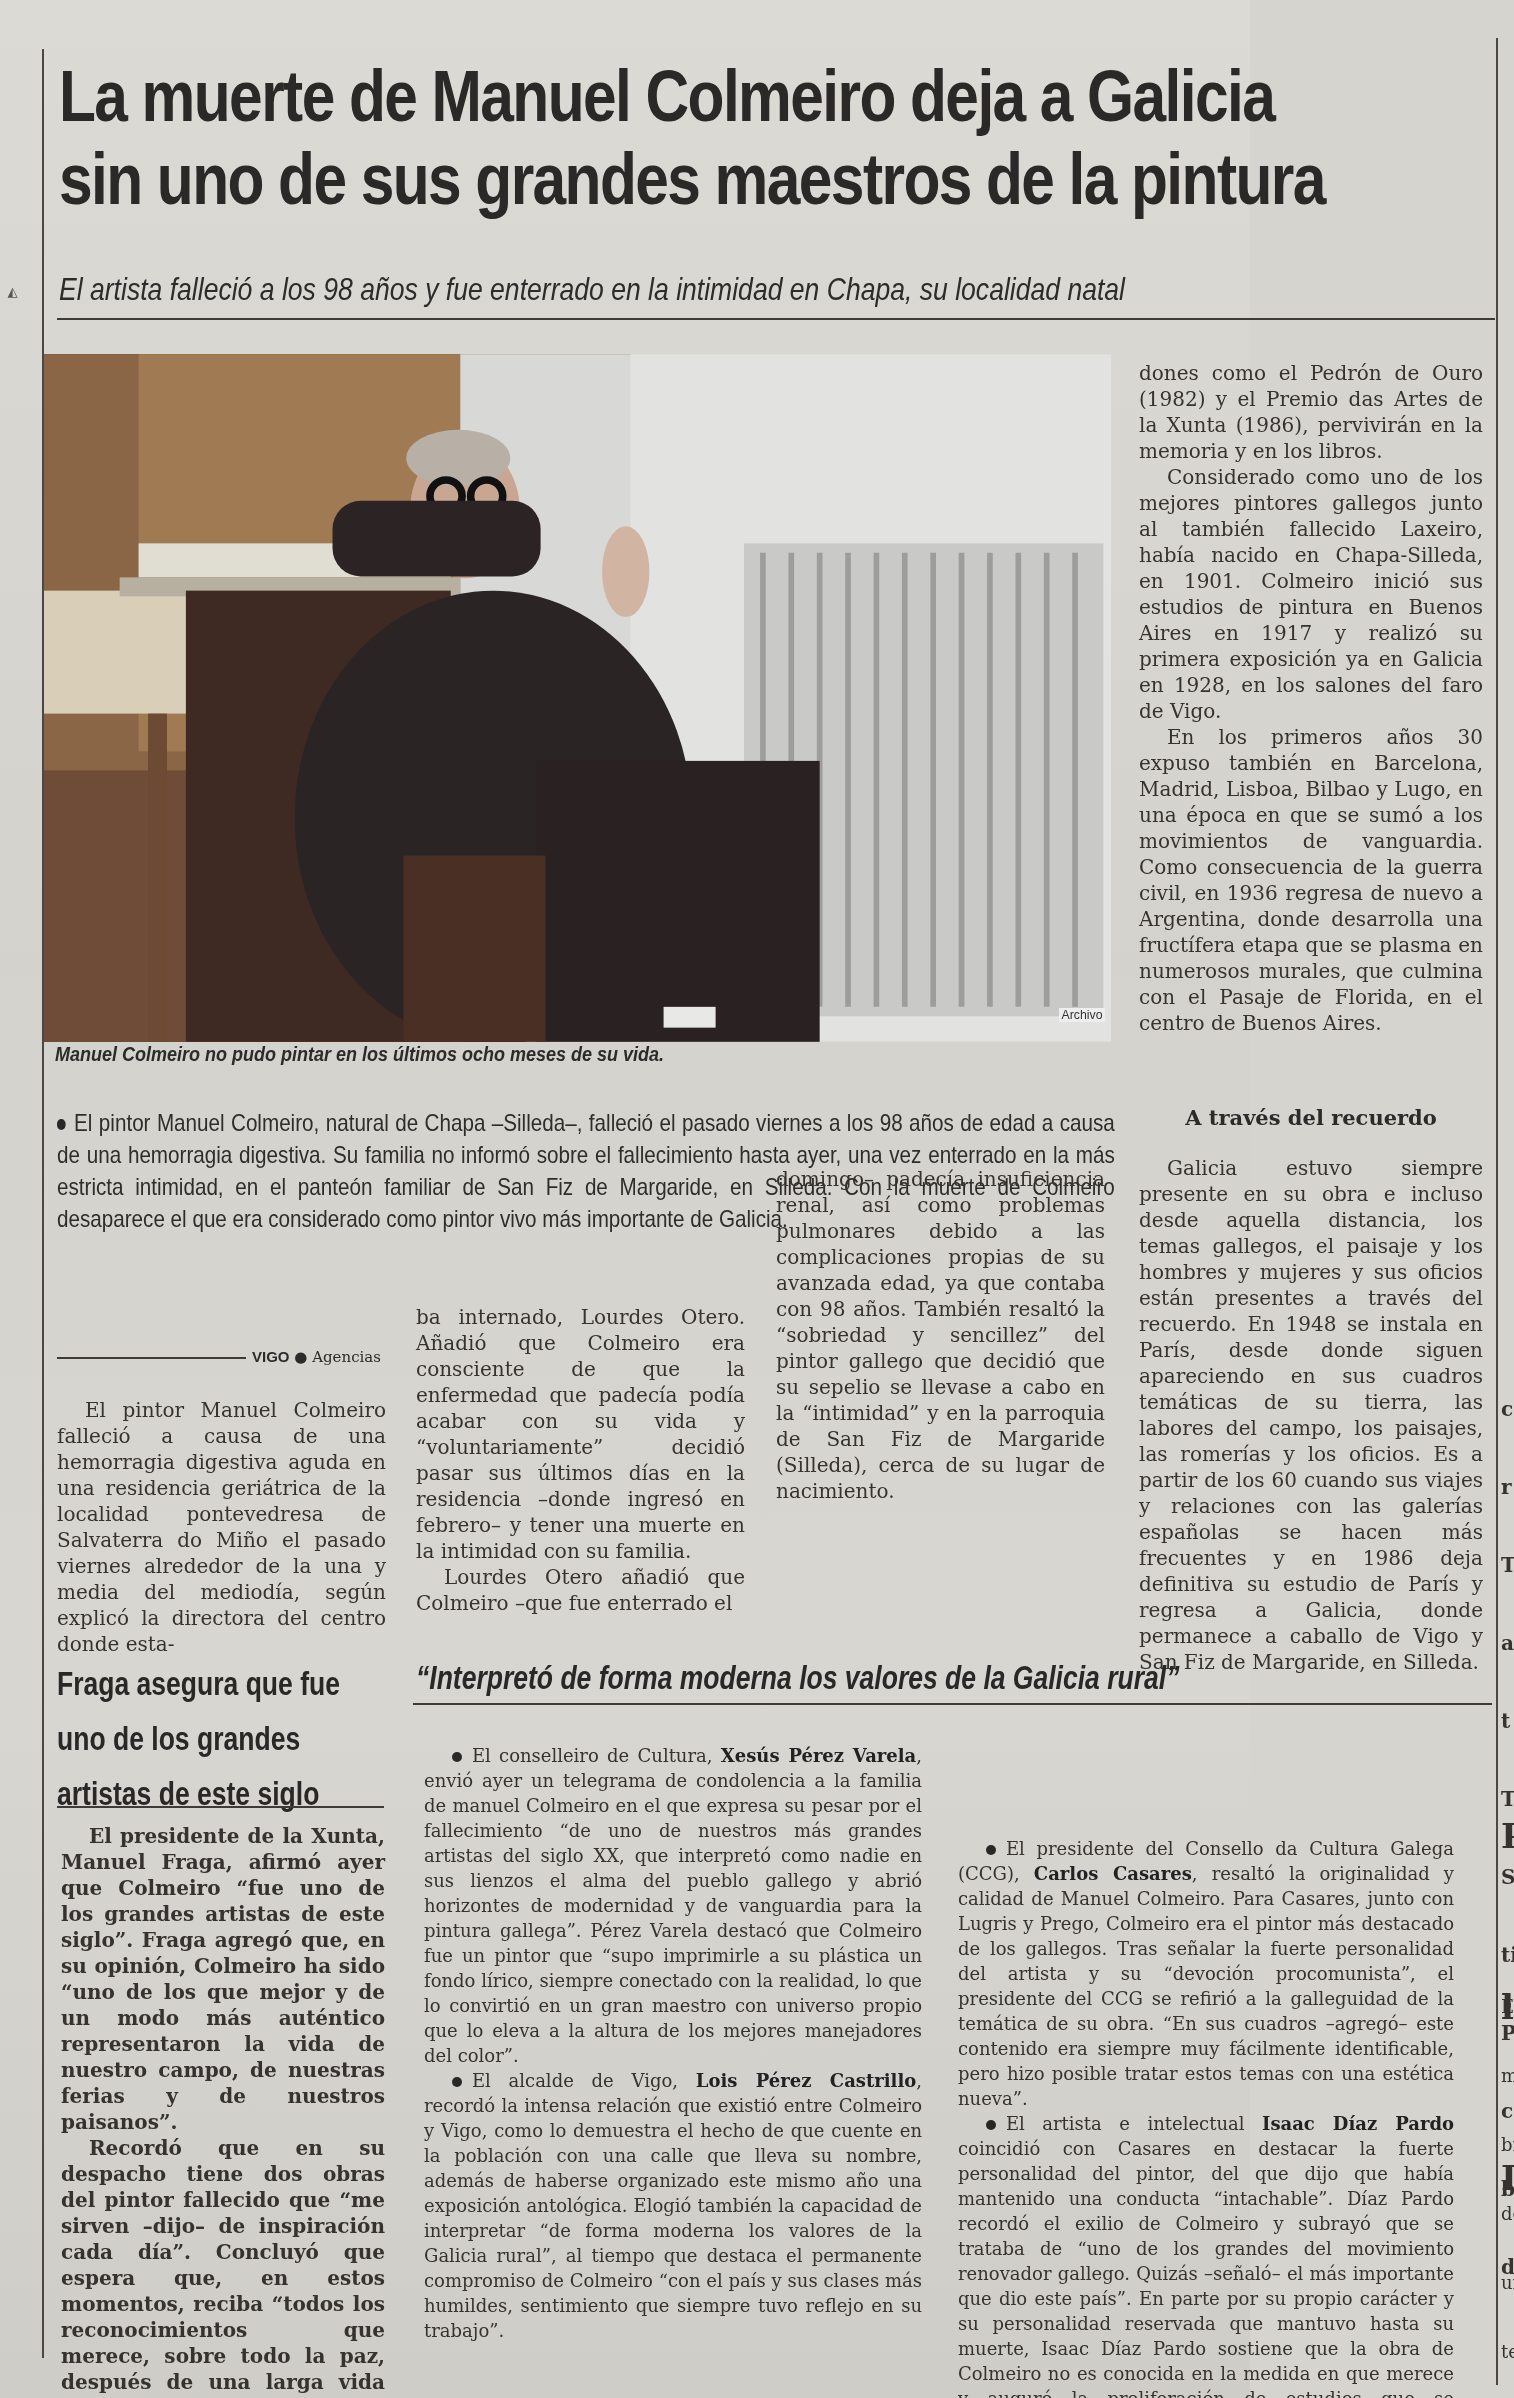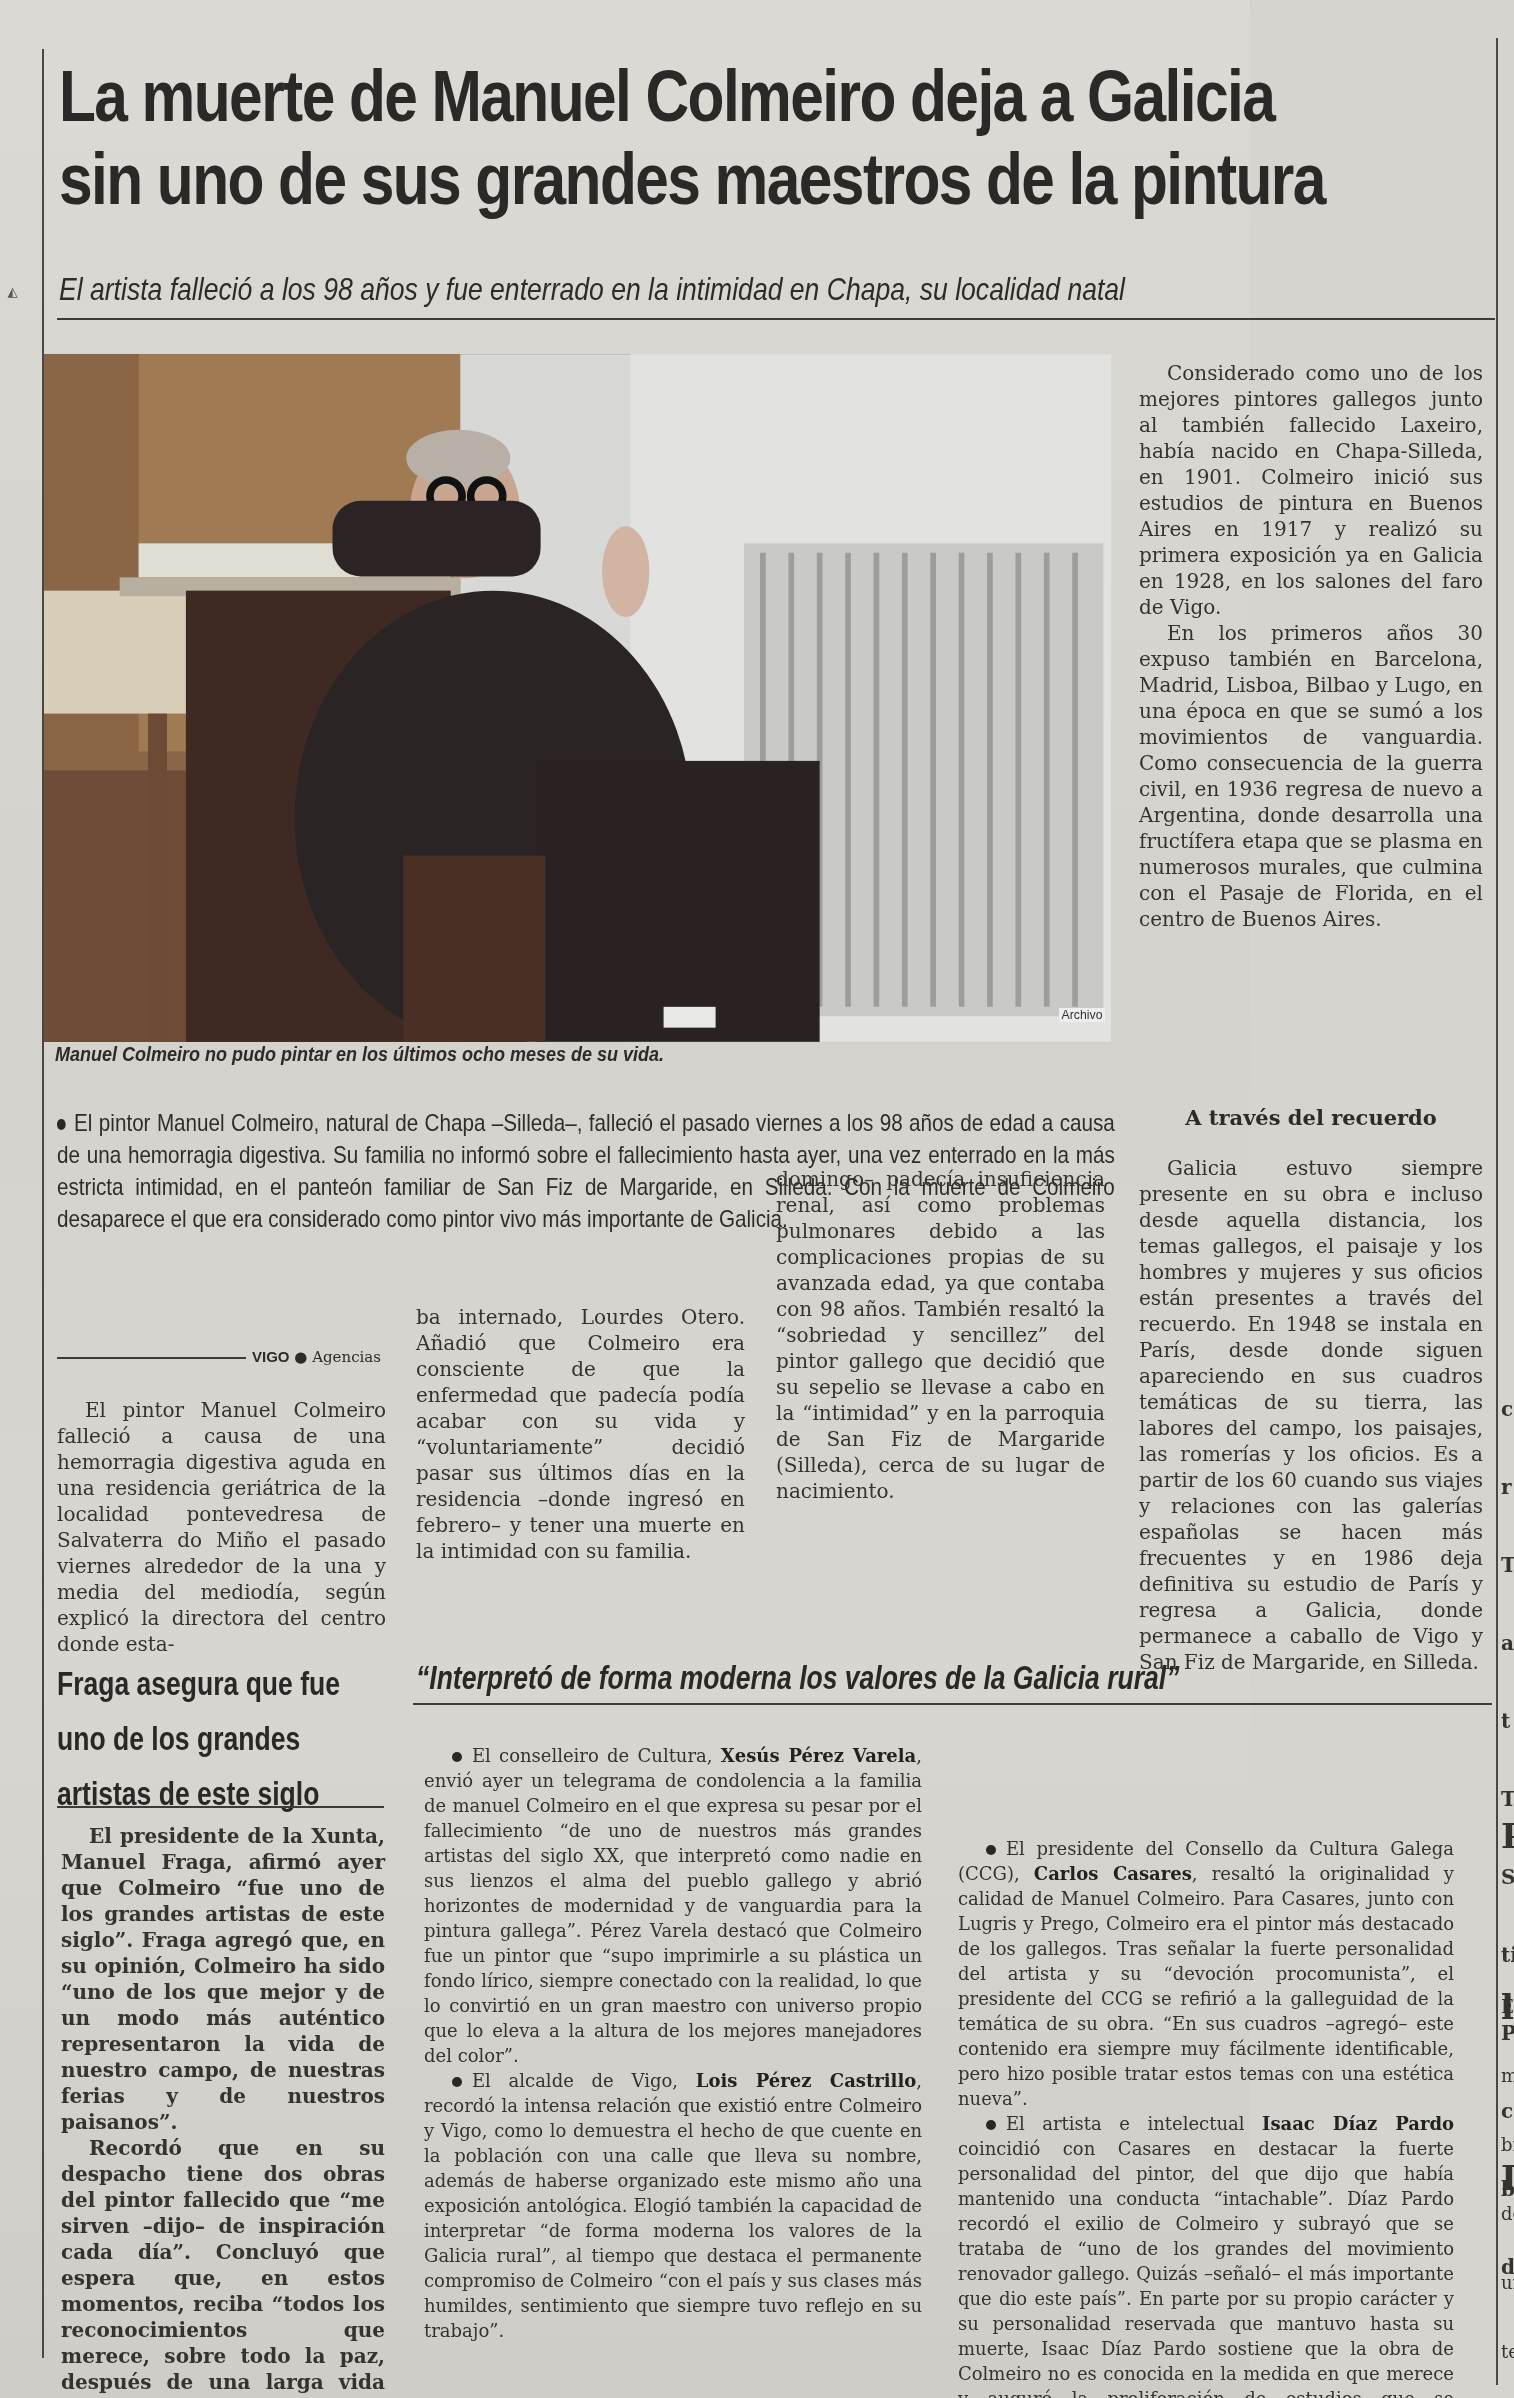--- a/index.html
+++ b/index.html
@@ -106,27 +106,29 @@
     <span> ● </span>
     <span>Agencias</span>
   </div>
 
   <div class="col" style="left:57px;top:1397px;width:329px;">
     <p>El pintor Manuel Colmeiro falleció a causa de una hemorragia digestiva aguda en una residencia geriátrica de la localidad pontevedresa de Salvaterra do Miño el pasado viernes alrededor de la una y media del mediodía, según explicó la directora del centro donde esta-</p>
   </div>
 
   <div class="col" style="left:416px;top:1304px;width:329px;">
     <p class="noindent">ba internado, Lourdes Otero. Añadió que Colmeiro era consciente de que la enfermedad que padecía podía acabar con su vida y “voluntariamente” decidió pasar sus últimos días en la residencia –donde ingresó en febrero– y tener una muerte en la intimidad con su familia.</p>
+    <p>Lourdes Otero añadió que Colmeiro –que fue enterrado el</p>
   </div>
 
   <div class="col" style="left:776px;top:1166px;width:329px;">
     <p class="noindent">domingo– padecía insuficiencia renal, así como problemas pulmonares debido a las complicaciones propias de su avanzada edad, ya que contaba con 98 años. También resaltó la “sobriedad y sencillez” del pintor gallego que decidió que su sepelio se llevase a cabo en la “intimidad” y en la parroquia de San Fiz de Margaride (Silleda), cerca de su lugar de nacimiento.</p>
   </div>
 
   <div class="col" style="left:1139px;top:360px;width:344px;">
+    <p class="noindent">dones como el Pedrón de Ouro (1982) y el Premio das Artes de la Xunta (1986), pervivirán en la memoria y en los libros.</p>
     <p>Considerado como uno de los mejores pintores gallegos junto al también fallecido Laxeiro, había nacido en Chapa-Silleda, en 1901. Colmeiro inició sus estudios de pintura en Buenos Aires en 1917 y realizó su primera exposición ya en Galicia en 1928, en los salones del faro de Vigo.</p>
     <p>En los primeros años 30 expuso también en Barcelona, Madrid, Lisboa, Bilbao y Lugo, en una época en que se sumó a los movimientos de vanguardia. Como consecuencia de la guerra civil, en 1936 regresa de nuevo a Argentina, donde desarrolla una fructífera etapa que se plasma en numerosos murales, que culmina con el Pasaje de Florida, en el centro de Buenos Aires.</p>
   </div>
 
   <div class="abs subtitle-bold" style="left:1139px;top:1105px;width:344px;">A través del recuerdo</div>
   <div class="col" style="left:1139px;top:1155px;width:344px;">
     <p>Galicia estuvo siempre presente en su obra e incluso desde aquella distancia, los temas gallegos, el paisaje y los hombres y mujeres y sus oficios están presentes a través del recuerdo. En 1948 se instala en París, desde donde siguen apareciendo en sus cuadros temáticas de su tierra, las labores del campo, los paisajes, las romerías y los oficios. Es a partir de los 60 cuando sus viajes y relaciones con las galerías españolas se hacen más frecuentes y en 1986 deja definitiva su estudio de París y regresa a Galicia, donde permanece a caballo de Vigo y San Fiz de Margaride, en Silleda.</p>
   </div>
 
   <div class="abs side-head" style="left:57px;top:1656px;">

